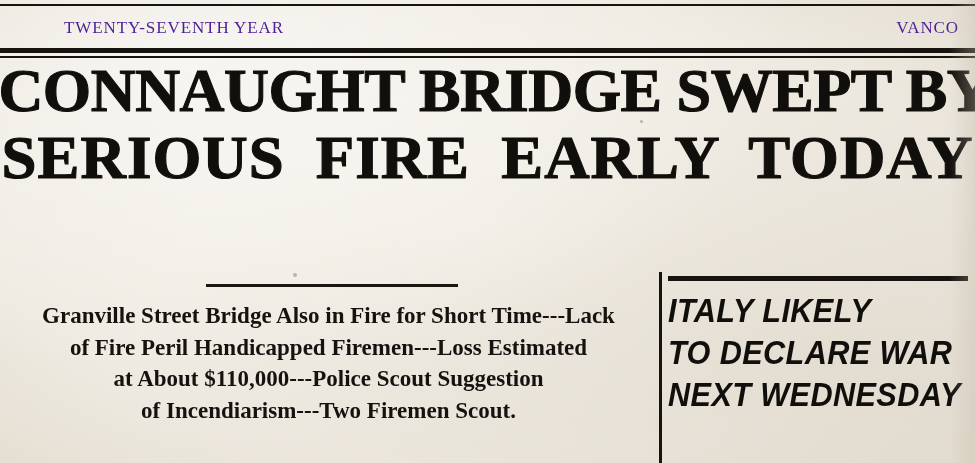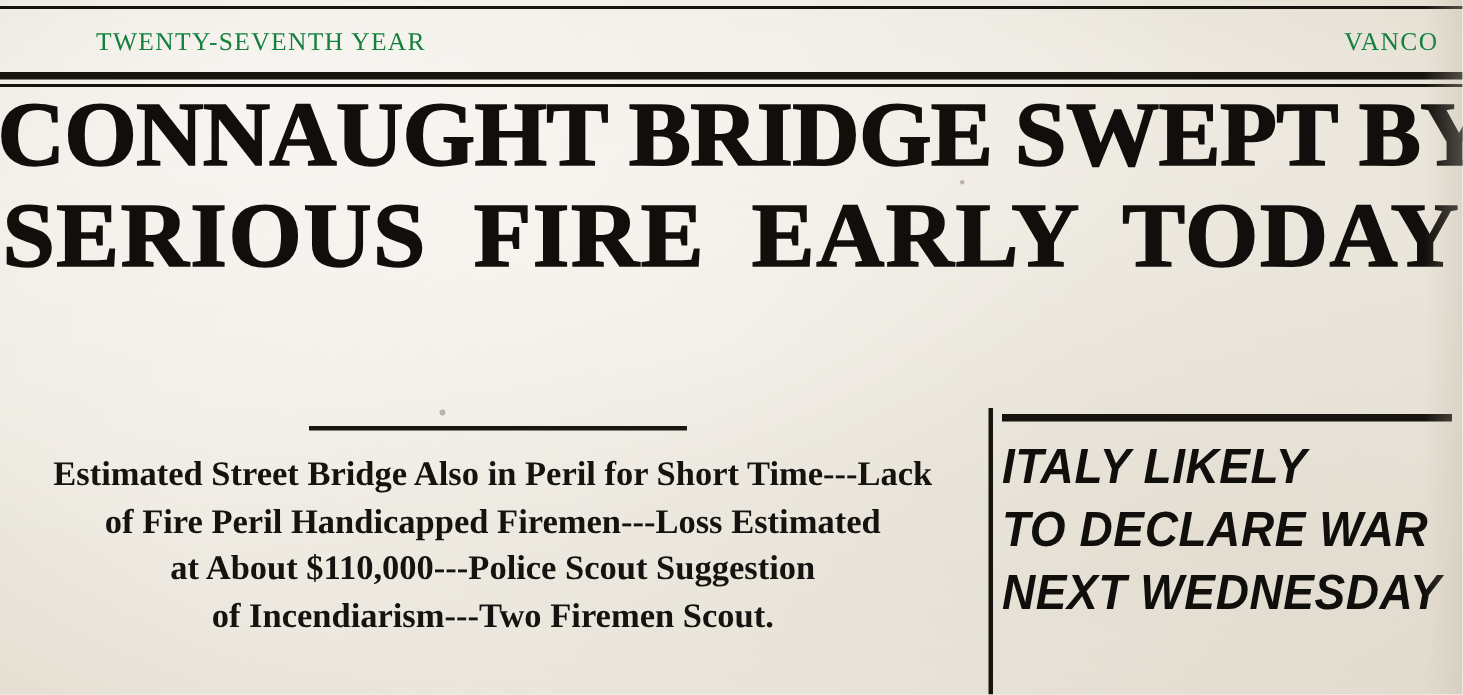--- a/index.html
+++ b/index.html
@@ -66,21 +66,21 @@
     justify-content: space-between;
     padding: 0 14px;
     box-sizing: border-box;
   }
   .masthead .year,
   .masthead .place {
     font-family: "Liberation Serif", serif;
     font-size: 17px;
     letter-spacing: 0.9px;
     font-weight: 400;
-    color: #15803d;
+    color: #4c1d95;
     white-space: nowrap;
   }
   .masthead .year { padding-left: 50px; }
   .masthead .place { padding-right: 2px; }
 
   
   .headline {
     position: absolute;
     top: 62px;
     left: 8px;
@@ -202,21 +202,21 @@
   <div class="rule-top-thick2"></div>
 
   <div class="headline">
     <div class="line line-1">CONNAUGHT BRIDGE SWEPT BY</div>
     <div class="line line-2">SERIOUS FIRE EARLY TODAY</div>
   </div>
 
   <div class="rule-short"></div>
 
   <div class="deck">
-    <div class="dline">Estimated Street Bridge Also in Peril for Short Time---Lack</div>
+    <div class="dline">Granville Street Bridge Also in Fire for Short Time---Lack</div>
     <div class="dline">of Fire Peril Handicapped Firemen---Loss Estimated</div>
     <div class="dline">at About $110,000---Police Scout Suggestion</div>
     <div class="dline">of Incendiarism---Two Firemen Scout.</div>
   </div>
 
   <div class="col-rule"></div>
 
   <div class="rightcol">
     <div class="rc-rule-thick"></div>
     <div class="rc-line">ITALY LIKELY</div>

